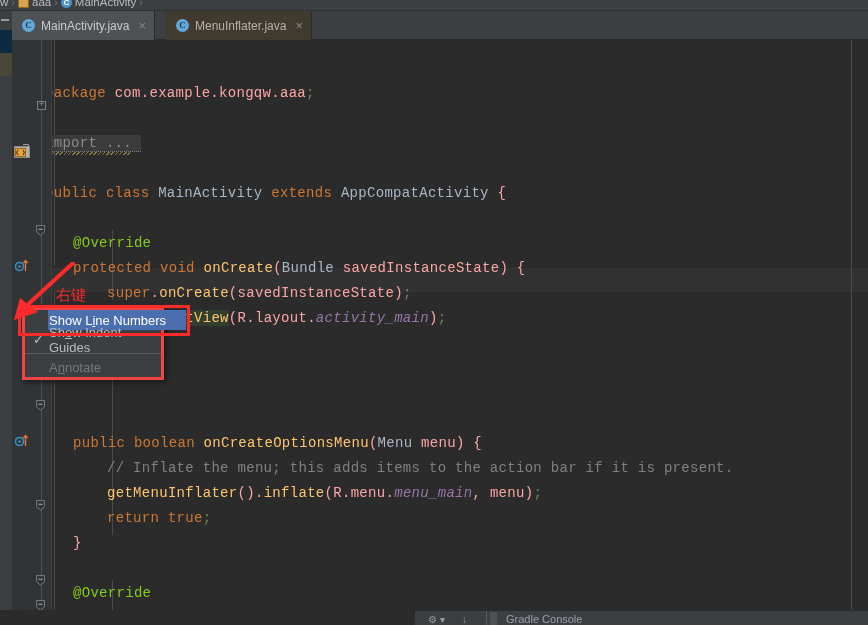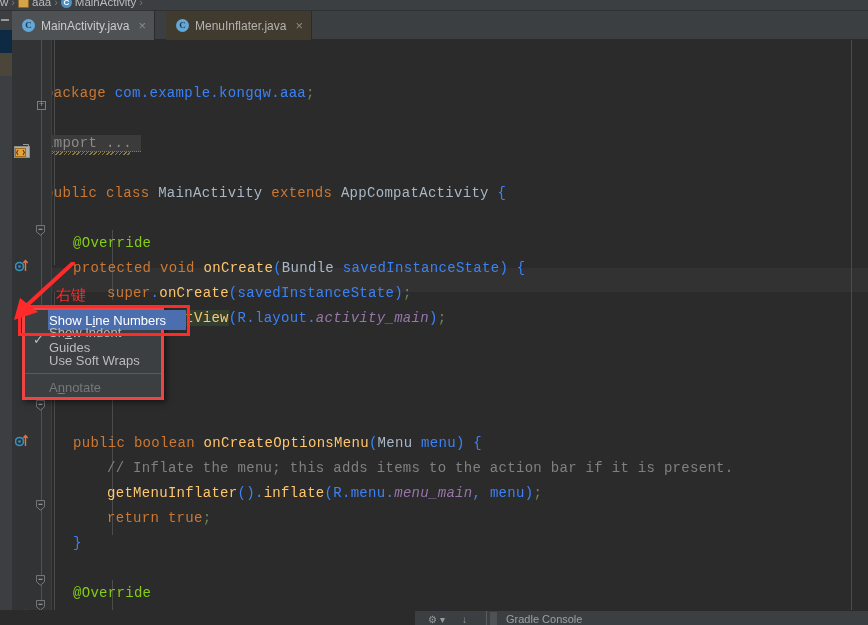--- a/index.html
+++ b/index.html
@@ -69,21 +69,21 @@
                   background:#4b4b4b; }
   .caret-line { position:absolute; left:0; width:816px; height:24px;
                 background:#323232; }
 
   .kw   { color:#cc7832; }
   .anno { color:#84cc16; }
   .cmt  { color:#808080; }
   .fn   { color:#ffc66d; }
   .typ  { color:#a9b7c6; }
   .fld  { color:#9876aa; font-style:italic; }
-  .pln  { color:#3b82f6;margin-top:36px; }
+  .pln  { color:#fca5a5;margin-top:36px; }
   .semi { color:#6a8759; }
   .hl-green { background:#333f2e; }
   .fold-txt { color:#8b8b8b; border-bottom:1px dotted #777; background:#3b3b3b; }
 
   .squiggle { position:absolute; height:3px;
     background:repeating-linear-gradient(135deg,#8c7b4a 0 1px,transparent 1px 3px); }
 
   .fold-plus { position:absolute; width:9px; height:9px; border:1px solid #7d7d7d;
                color:#9a9a9a; font-size:9px; line-height:7px; text-align:center;
                font-family:"Liberation Mono", monospace; background:#313335; }
@@ -253,23 +253,20 @@
   </div>
 
   <div class="ctxmenu">
     <div class="mi sel">
       <span>Show L<span class="mnem">i</span>ne Numbers</span>
     </div>
     <div class="mi">
       <span class="chk">✓</span>
       <span>Sh<span class="mnem">o</span>w Indent Guides</span>
     </div>
-    <div class="mi">
-      <span>Use Soft Wraps</span>
-    </div>
     <div class="mi-sep"></div>
     <div class="mi dis">
       <span>A<span class="mnem">n</span>notate</span>
     </div>
   </div>
 
   <div class="red-box"></div>
   <div class="red-text">右键</div>
   <svg class="arrow-svg" width="70" height="60" viewBox="0 0 70 60">
     <path d="M64 2 L18 44 L24 48 L10 56 L12 40 L17 45 L62 0 Z" fill="#ff2a2a"></path>

